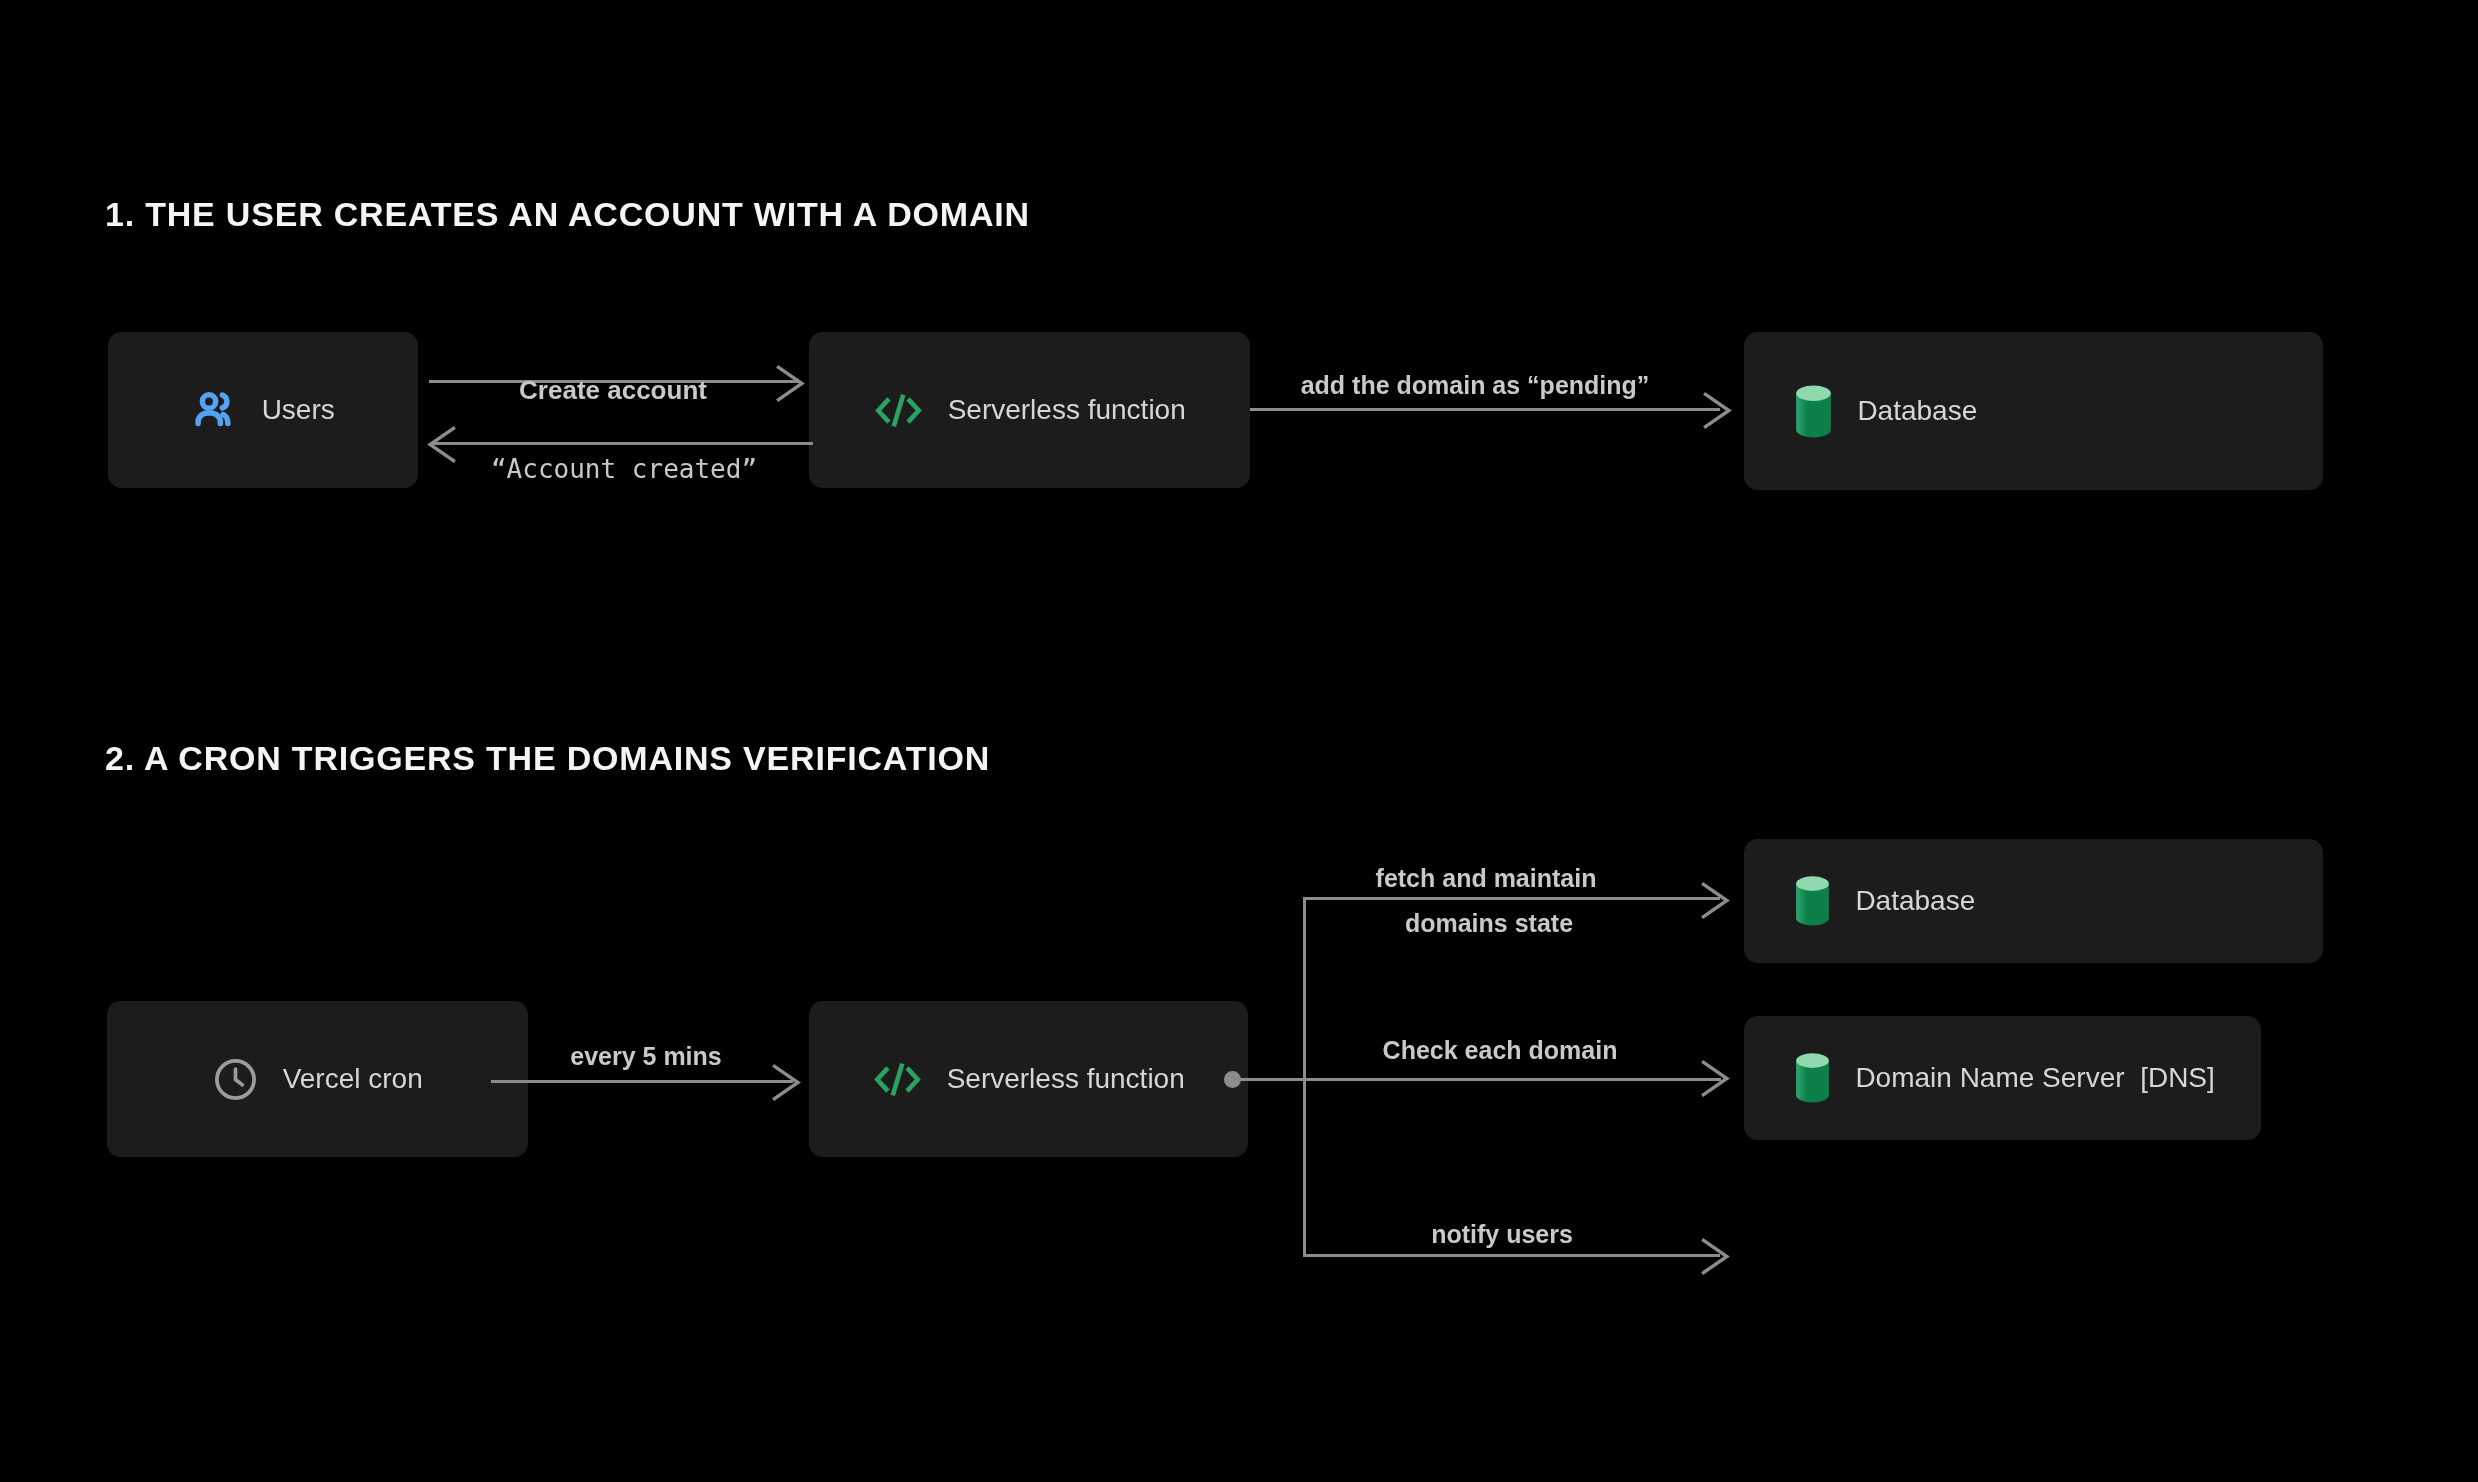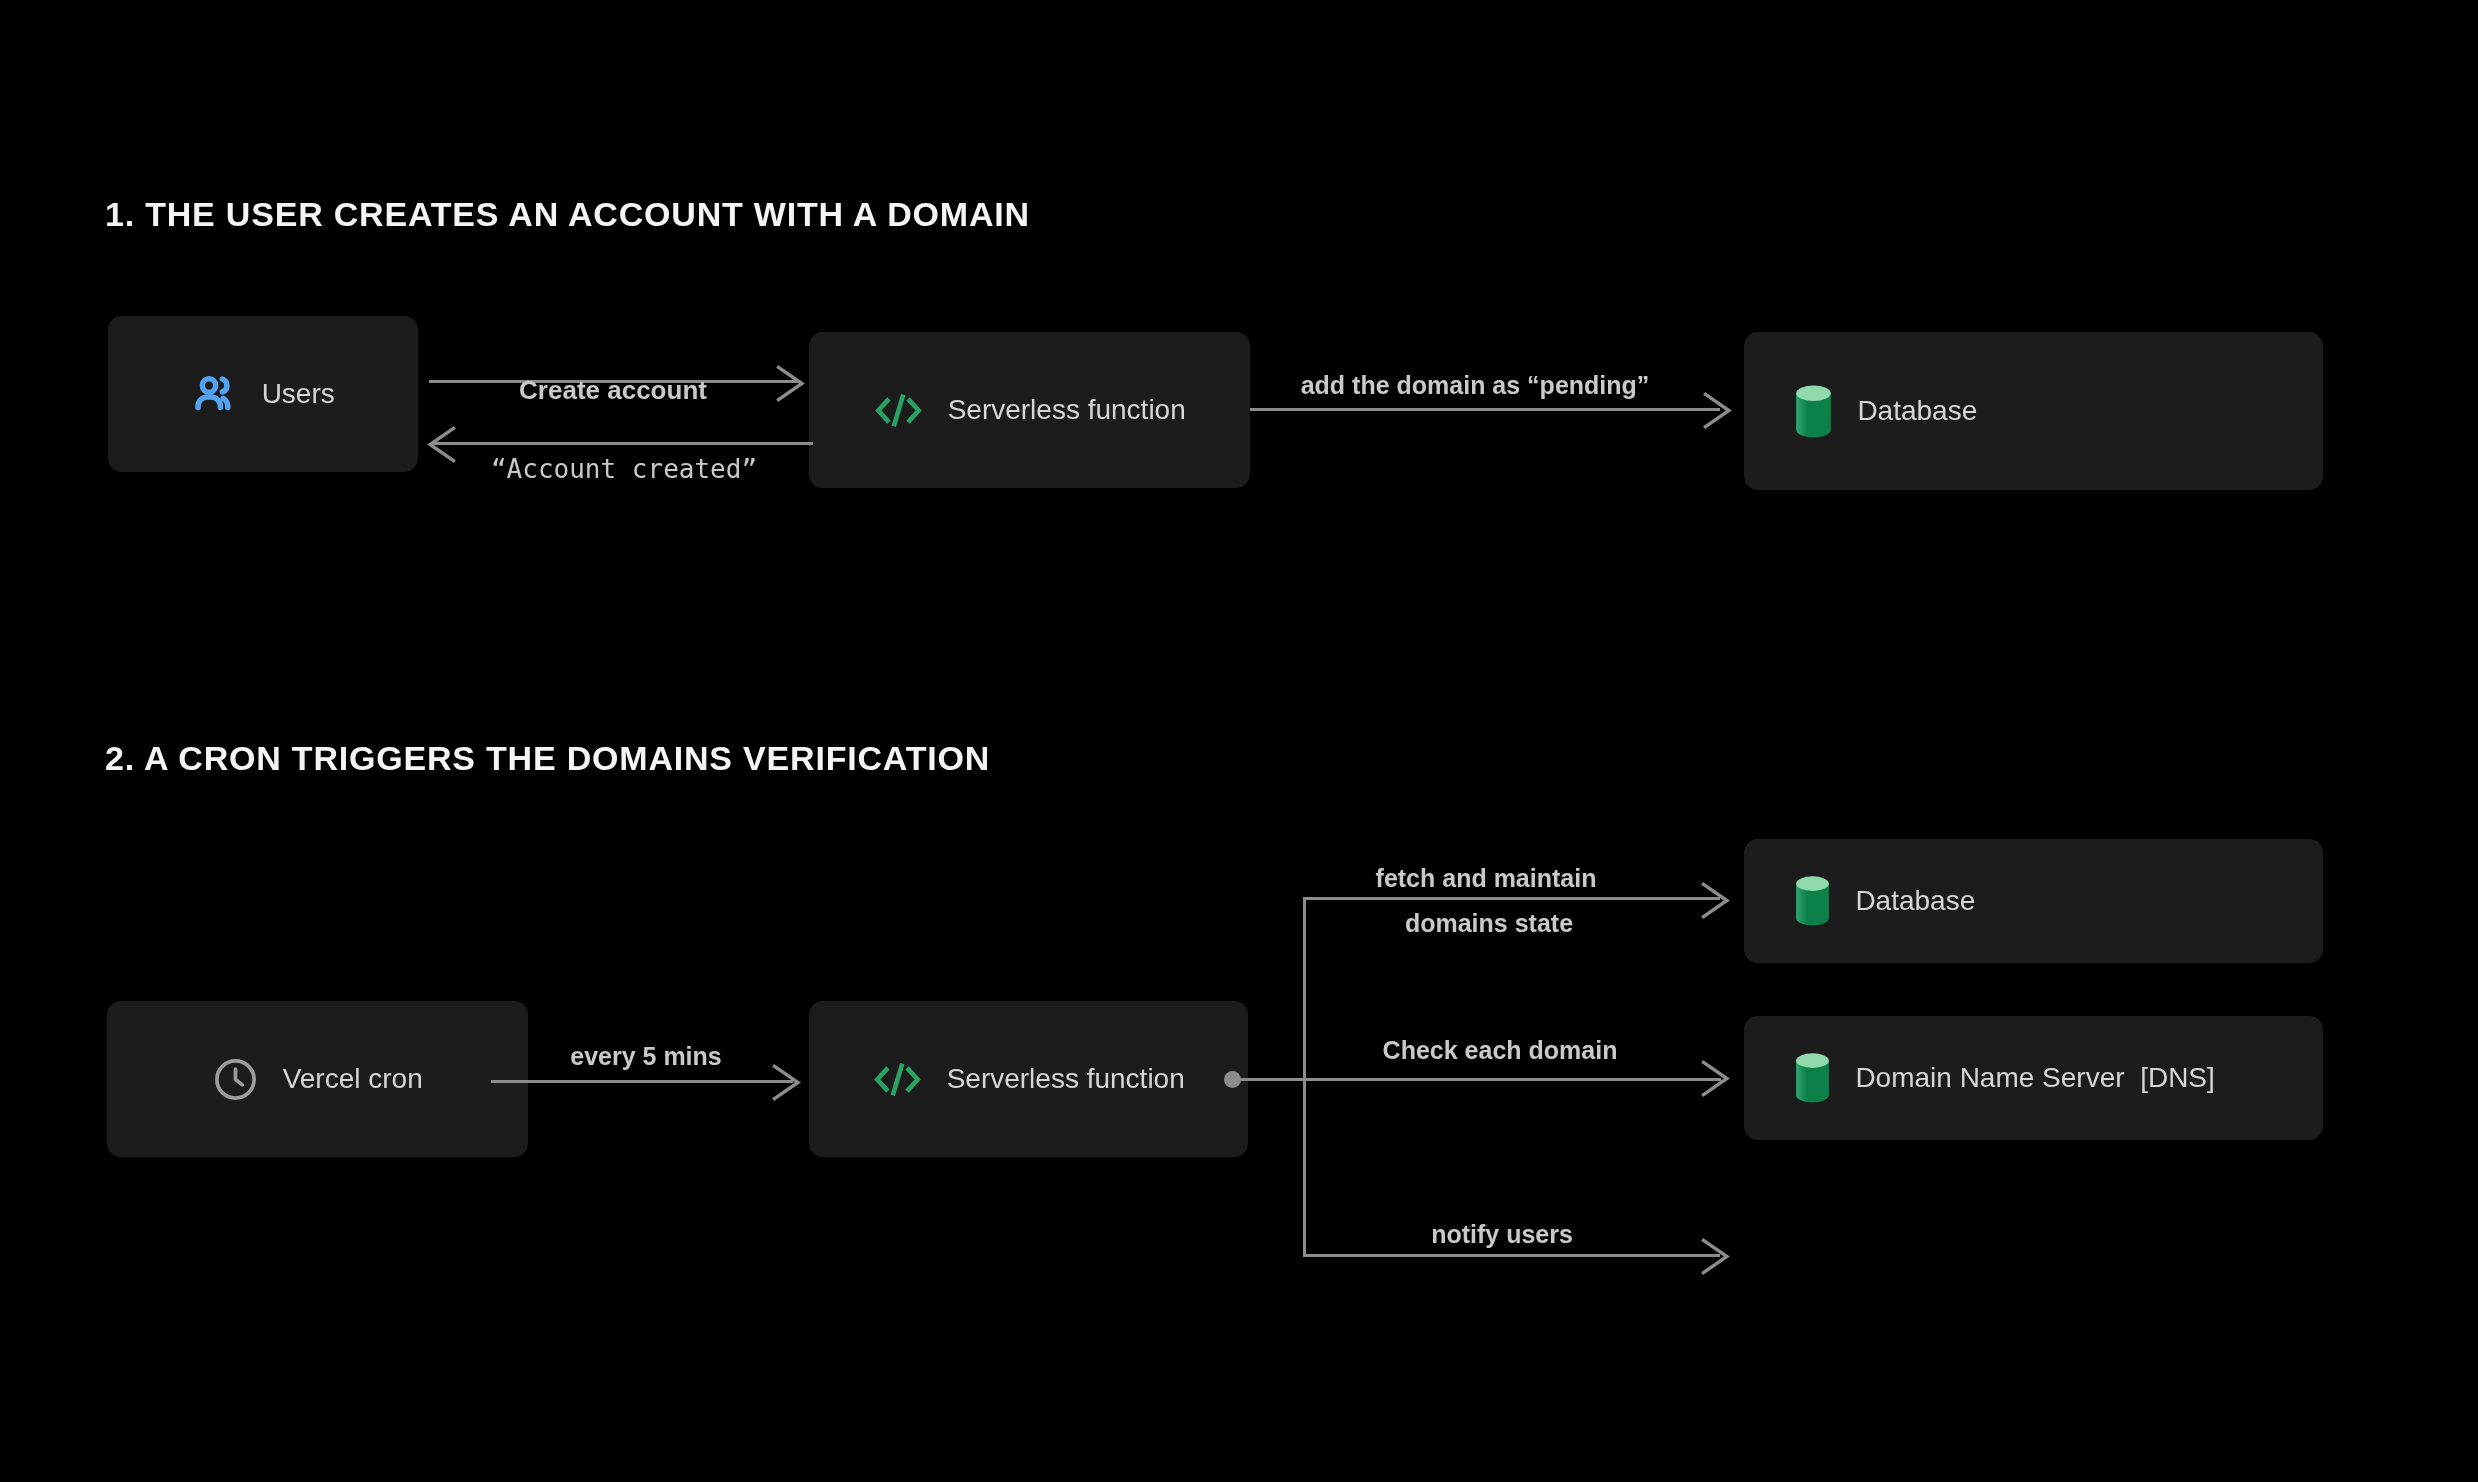--- a/index.html
+++ b/index.html
@@ -50,21 +50,21 @@
         <stop offset="0" class="stop-mid"></stop>
         <stop offset="0.32" class="stop-dark"></stop>
         <stop offset="1" class="stop-dark"></stop>
       </linearGradient>
     </defs>
   </svg>
 
   <div class="section-title" style="left:105px;top:195px;">1. THE USER CREATES AN ACCOUNT WITH A DOMAIN</div>
   <div class="section-title" style="left:105px;top:739px;">2. A CRON TRIGGERS THE DOMAINS VERIFICATION</div>
 
-  <div class="node" style="left:108px;top:316px;width:310px;height:156px;">
+  <div class="node" style="left:108px;top:332px;width:310px;height:156px;">
     <span class="icon">
       <svg width="47" height="47" viewBox="0 0 24 24" fill="none" stroke="var(--blue)" stroke-width="2.8" stroke-linecap="round" stroke-linejoin="round">
         <circle cx="9.2" cy="7.4" r="3.4"></circle>
         <path d="M3.6 18.7v-0.7a4.7 4.7 0 0 1 4.7-4.7h2a4.7 4.7 0 0 1 4.7 4.7v0.7"></path>
         <path d="M16 4.1a3.5 3.5 0 0 1 0 6.6"></path>
         <path d="M18.8 18.7v-0.6a4.8 4.8 0 0 0-2.4-4.1"></path>
       </svg>
     </span>
     <span>Users</span>
   </div>
@@ -132,21 +132,21 @@
   <div class="node left-align" style="left:1744px;top:839px;width:579px;height:124px;">
     <span class="icon">
       <svg width="39" height="52" viewBox="0 0 40 54">
         <path d="M3 9 v36 c0 4.1 7.6 7.5 17 7.5 s17 -3.4 17 -7.5 V9" fill="url(#dbbody)"></path>
         <ellipse cx="20" cy="9" rx="17" ry="7.6" class="db-top"></ellipse>
       </svg>
     </span>
     <span>Database</span>
   </div>
 
-  <div class="node left-align" style="left:1744px;top:1016px;width:579px;height:124px;">
+  <div class="node left-align" style="left:1744px;top:1016px;width:517px;height:124px;">
     <span class="icon">
       <svg width="39" height="52" viewBox="0 0 40 54">
         <path d="M3 9 v36 c0 4.1 7.6 7.5 17 7.5 s17 -3.4 17 -7.5 V9" fill="url(#dbbody)"></path>
         <ellipse cx="20" cy="9" rx="17" ry="7.6" class="db-top"></ellipse>
       </svg>
     </span>
     <span>Domain Name Server  [DNS]</span>
   </div>
 
 

